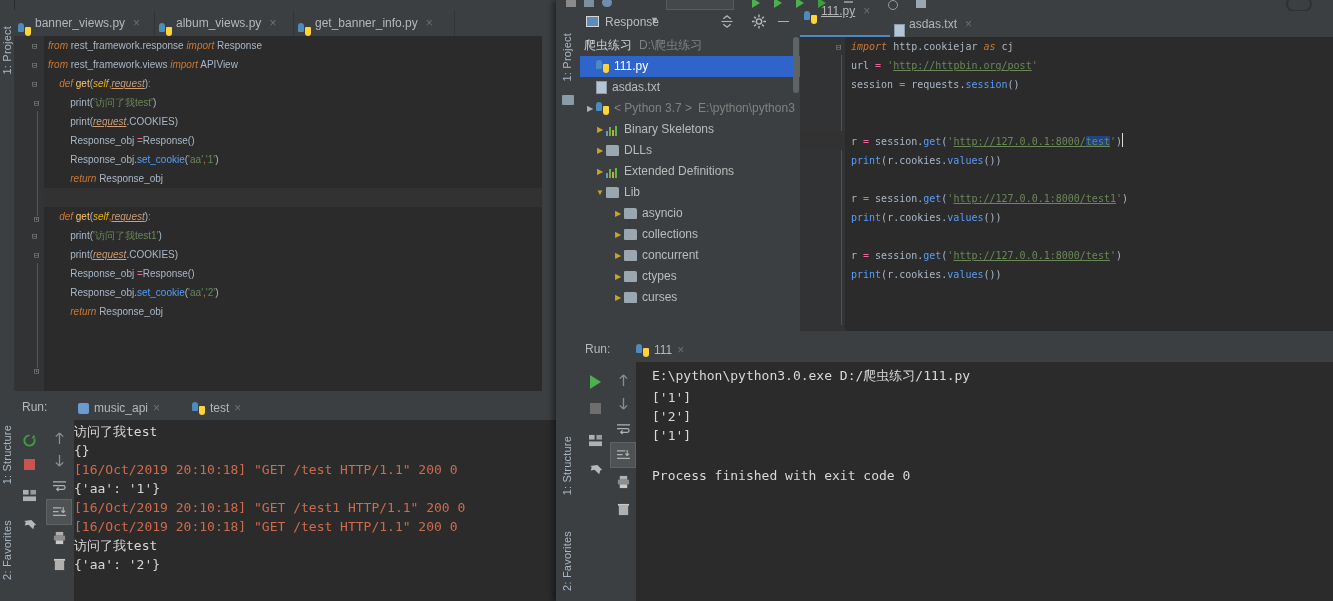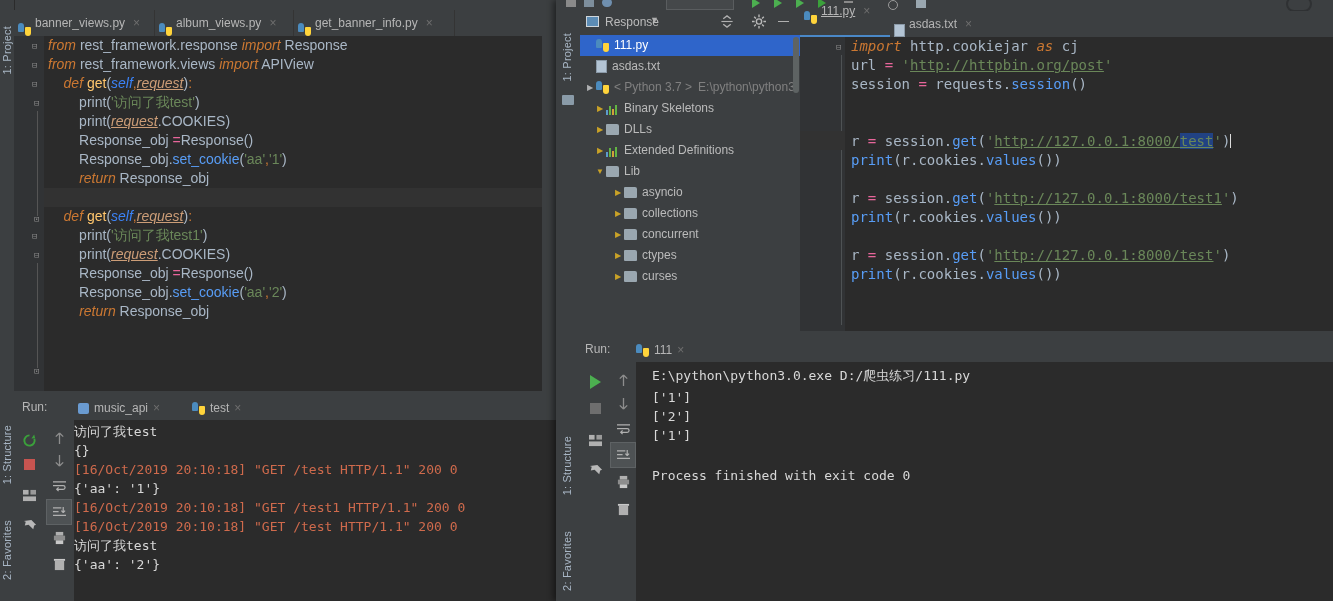--- a/index.html
+++ b/index.html
@@ -40,31 +40,31 @@
   .txticon{width:11px;height:13px;display:inline-block;background:#b3c4d4;
     border:1px solid #8b9aa8;box-sizing:border-box;flex:0 0 11px;}
 
   #left-editor{left:14px;top:36px;width:528px;height:355px;background:#2b2b2b;}
   #left-gutter{left:14px;top:36px;width:30px;height:355px;background:#313335;}
   #left-code{left:44px;top:36px;width:498px;height:355px;background:#2b2b2b;
     overflow:hidden;}
   #left-codefill{left:14px;top:391px;width:542px;height:17px;background:#3c3f41;}
   #left-scroll{left:542px;top:36px;width:14px;height:355px;background:#3c3f41;}
 
-  .codeline{height:19px;line-height:19px;white-space:pre;font-size:14px;}
+  .codeline{height:19px;line-height:19px;white-space:pre;font-size:10px;}
   #left-code .codeline{padding-left:4px;}
   .hl-band{background:#323232;}
 
   
   .kw{color:#cc7832;font-style:italic;}
   .kw2{color:#cc7832;}
   .plain{color:#a9b7c6;}
   .fn{color:#ffc66d;}
   .str{color:#6a8759;}
-  .self{color:#3b82f6;font-style:italic;}
+  .self{color:#eab308;font-style:italic;}
   .param{color:#cc9d77;font-style:italic;text-decoration:underline;}
   .eqpink{color:#e8669b;}
   .teal{color:#589df6;}
 
   
   #left-runbar{left:14px;top:396px;width:542px;height:24px;background:#3c3f41;}
   #left-runbar .rlabel{position:absolute;left:8px;top:4px;font-size:12px;color:#b6b6b6;}
   .rtab{position:absolute;top:2px;height:20px;display:flex;align-items:center;gap:5px;
         font-size:12px;color:#b6b6b6;padding:0 6px;}
   .rtab .x{color:#6e6e6e;}
@@ -308,20 +308,24 @@
     <svg width="14" height="15" viewBox="0 0 16 16">
         <circle cx="8" cy="8" r="3" fill="none" stroke="#b8b8b8" stroke-width="1.6"></circle>
         <path d="M8 0v3M8 13v3M0 8h3M13 8h3M2.5 2.5l2 2M11.5 11.5l2 2M13.5 2.5l-2 2M4.5 11.5l-2 2" stroke="#b8b8b8" stroke-width="1.6"></path>
       </svg>
   </span>
   <span class="abs" style="left:198px;top:10px;width:11px;height:1px;background:#b0b0b0;"></span>
 </div>
 
 <div class="abs" id="proj-tree">
 
+  <div class="trow" style="padding-left:4px;">
+    <span style="color:#d0d0d0;">爬虫练习</span>
+    <span class="muted" style="margin-left:7px;">D:\爬虫练习</span>
+  </div>
 
   <div class="trow sel" style="padding-left:16px;">
     <span class="pyicon" style="margin-right:5px;"></span>
     <span style="color:#ffffff;">111.py</span>
   </div>
 
   <div class="trow" style="padding-left:16px;">
     <span class="txticon" style="margin-right:5px;"></span>
     <span>asdas.txt</span>
   </div>

